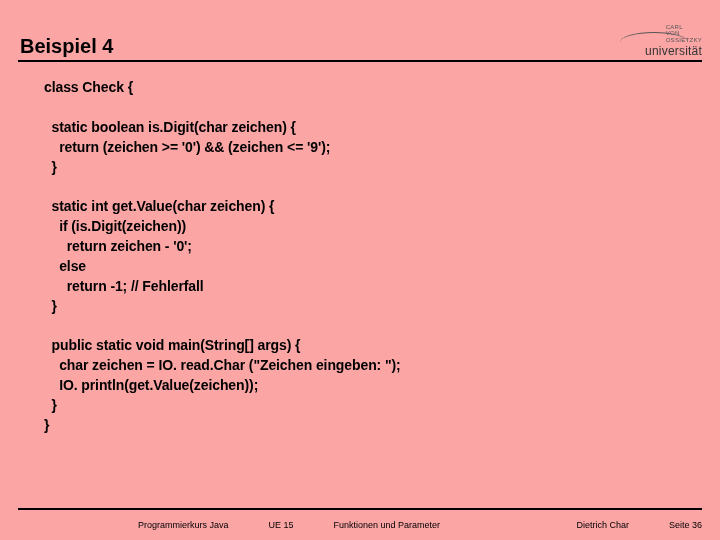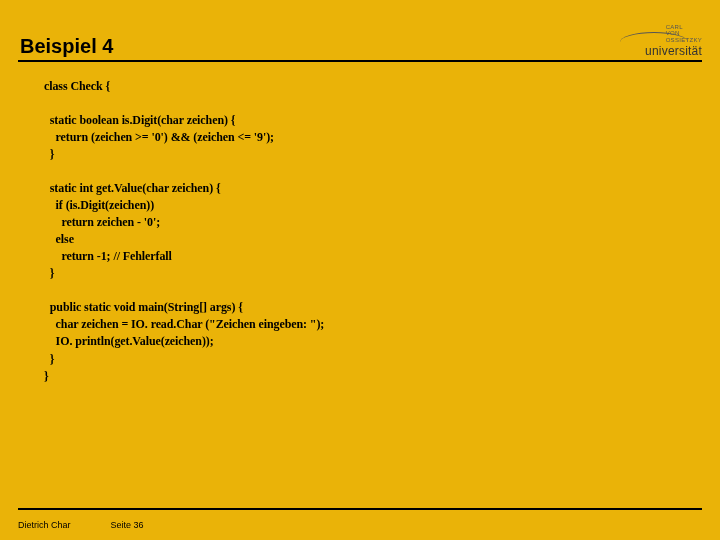--- a/index.html
+++ b/index.html
@@ -1,21 +1,21 @@
 <!DOCTYPE html>
 <html><head>
 <meta charset="utf-8">
 <style>
   * { margin: 0; padding: 0; box-sizing: border-box; }
   html, body { width: 720px; height: 540px; background: #fff; font-family: Arial, Helvetica, sans-serif; }
   .slide {
     position: relative;
     width: 720px;
     height: 540px;
-    background: #eab308;
+    background: #fca5a5;
   }
   .header {
     position: absolute;
     top: 28px;
     left: 18px;
     right: 18px;
     border-bottom: 2px solid #000;
     display: flex;
     justify-content: space-between;
     align-items: flex-end;
@@ -62,22 +62,22 @@
     left: 8px;
     top: 4px;
   }
   .content {
     position: absolute;
     top: 78px;
     left: 44px;
     right: 40px;
   }
   .code {
-    font-family: Liberation Serif, serif;
-    font-size: 12px;
+    font-family: Liberation Sans, sans-serif;
+    font-size: 14px;
     font-weight: bold;
     color: #000;
     line-height: 1.42;
     white-space: pre;
     letter-spacing: -0.1px;
   }
   .footer-rule {
     position: absolute;
     left: 18px;
     right: 18px;
@@ -133,18 +133,23 @@
 <span>  public static void main(String[] args) {</span>
 <span>    char zeichen = IO. read.Char ("Zeichen eingeben: ");</span>
 <span>    IO. println(get.Value(zeichen));</span>
 <span>  }</span>
 <span>}</span></div>
   </div>
 
   <div class="footer-rule"></div>
   <div class="footer">
     <div class="foot-center">
+      <span style="margin-left:120px">Programmierkurs Java</span>
+      <span>UE 15</span>
+      <span>Funktionen und Parameter</span>
+    </div>
+    <div class="foot-center">
       <span>Dietrich Char</span>
       <span>Seite 36</span>
     </div>
   </div>
 
 </div>
 
 </body></html>

